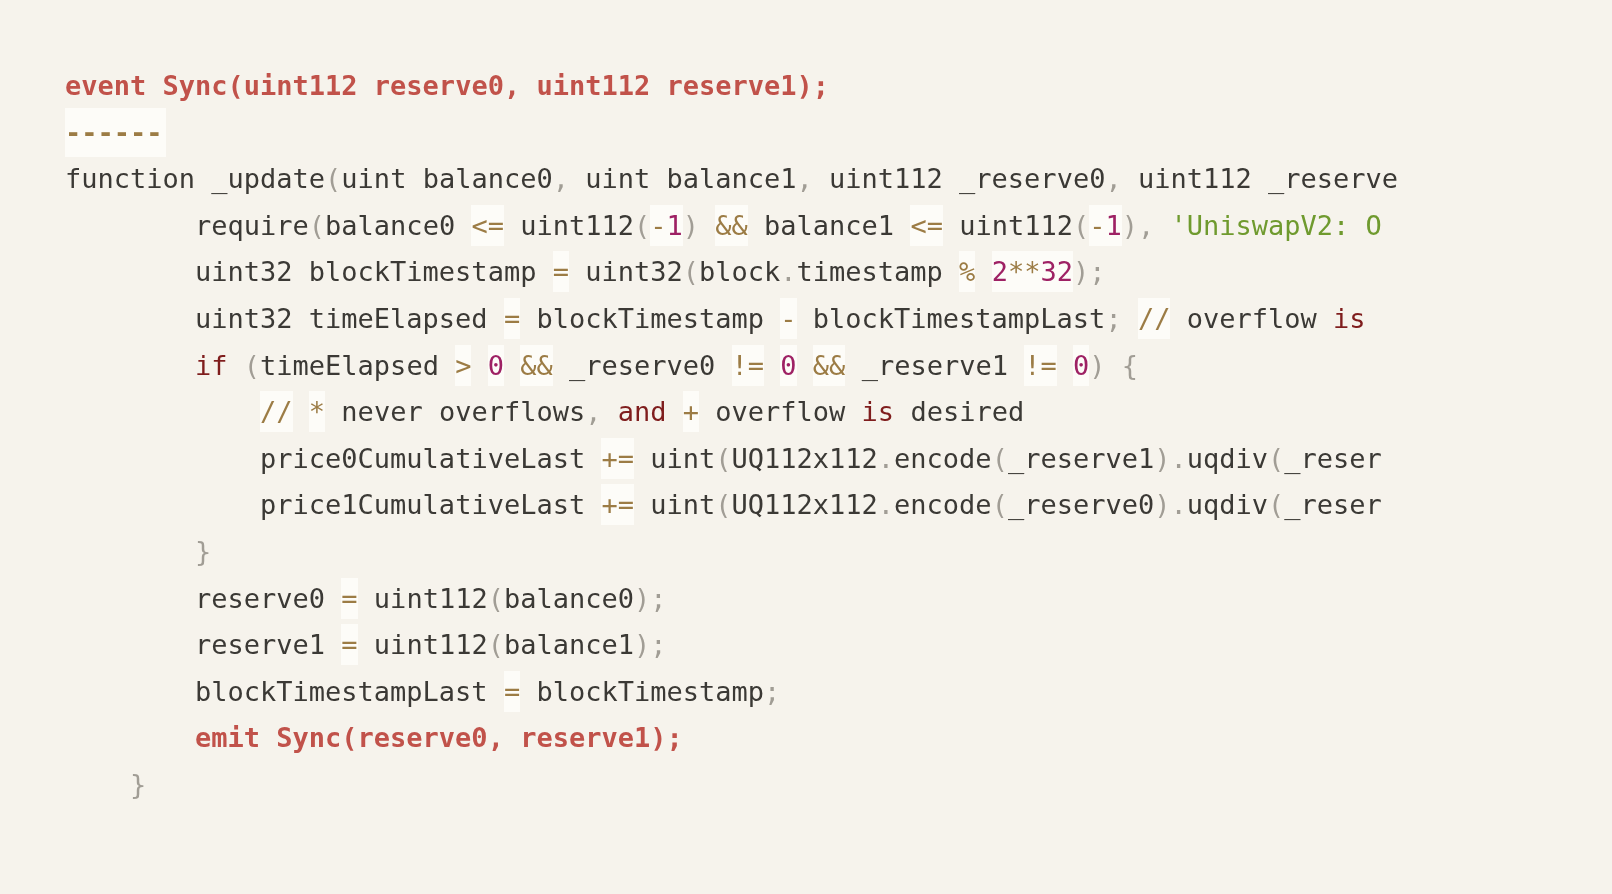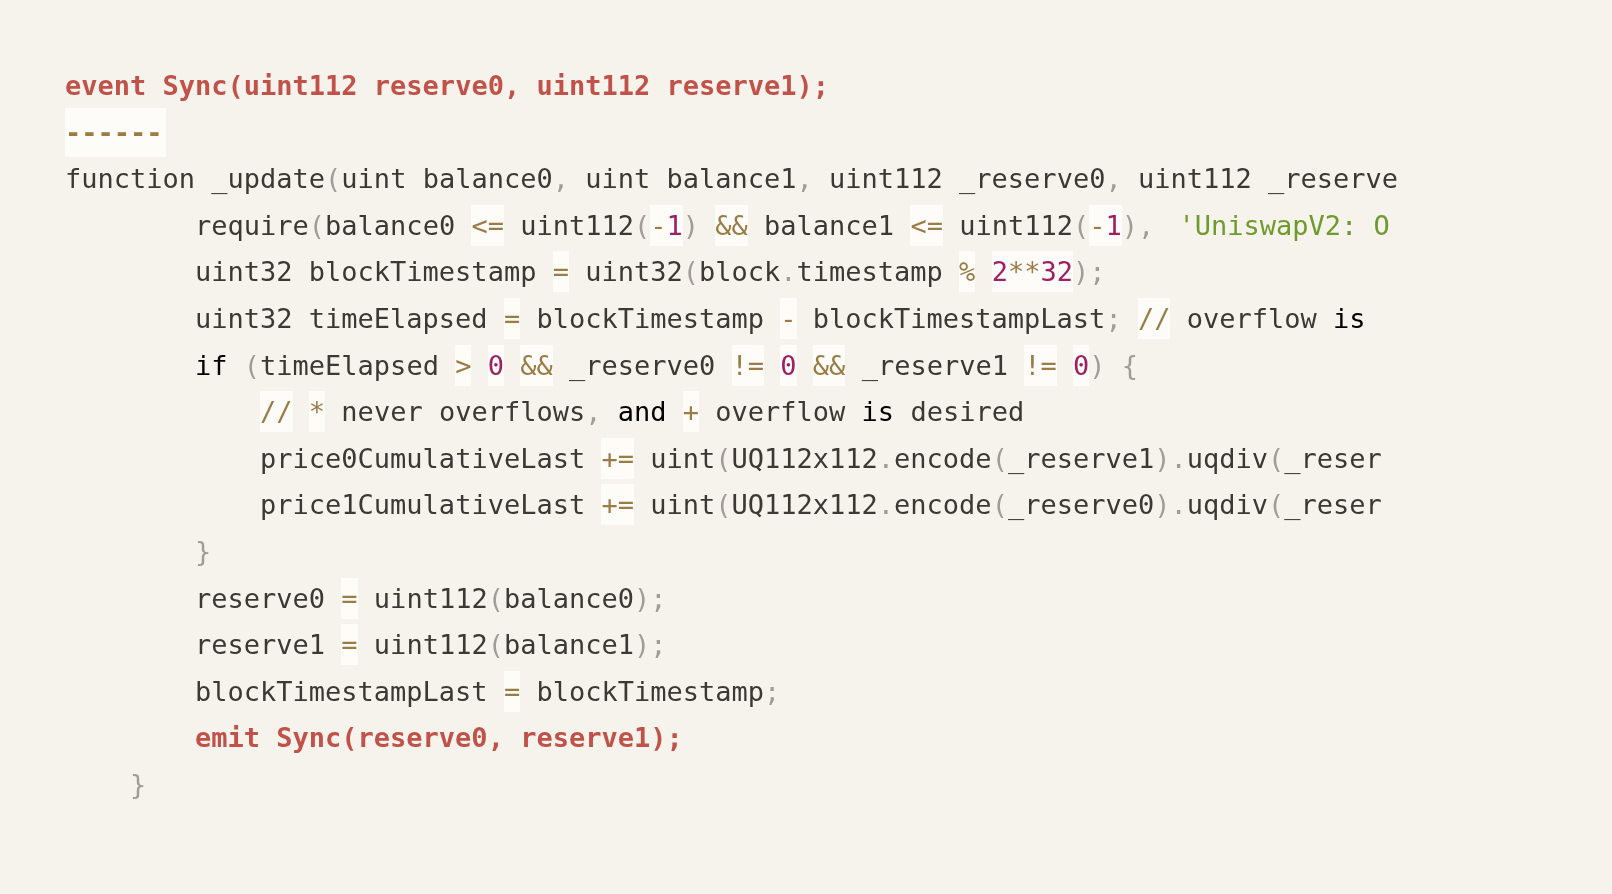--- a/index.html
+++ b/index.html
@@ -21,21 +21,21 @@
     font-size: 27px;
     line-height: 46.6px;
     color: #3b3935;
     white-space: pre;
   }
   .code-line { white-space: pre; }
   .t-k { color: #3b3935; }                                   
   .t-p { color: #a19d95; }                                   
   .t-o { color: #9c7c45; background: #fdfcf8; padding: 5px 0; } 
   .t-n { color: #9e2164; background: #fdfcf8; padding: 5px 0; } 
-  .t-b { color: #000000; }                                   
+  .t-b { color: #7f1d1d; }                                   
   .t-r { color: #c1524a; font-weight: bold; }                
-  .t-g { color: #6f9a2e; margin-left: 8px; }                                   
+  .t-g { color: #6f9a2e; }                                   
   .t-sep { color: #9c7c45; background: #fdfcf8; font-weight: bold; padding: 9px 3px 9px 0; } 
 </style>
 </head>
 <body>
 
 <div id="code-block"><div class="code-line" style="padding-left: 0ch;"><span class="t-r">event Sync(uint112 reserve0, uint112 reserve1);</span></div><div class="code-line" style="padding-left: 0ch;"><span class="t-sep">------</span></div><div class="code-line" style="padding-left: 0ch;"><span class="t-k">function _update</span><span class="t-p">(</span><span class="t-k">uint balance0</span><span class="t-p">,</span><span class="t-k"> uint balance1</span><span class="t-p">,</span><span class="t-k"> uint112 _reserve0</span><span class="t-p">,</span><span class="t-k"> uint112 _reserve</span></div><div class="code-line" style="padding-left: 8ch;"><span class="t-k">require</span><span class="t-p">(</span><span class="t-k">balance0 </span><span class="t-o">&lt;=</span><span class="t-k"> uint112</span><span class="t-p">(</span><span class="t-o">-</span><span class="t-n">1</span><span class="t-p">)</span><span class="t-k"> </span><span class="t-o">&amp;&amp;</span><span class="t-k"> balance1 </span><span class="t-o">&lt;=</span><span class="t-k"> uint112</span><span class="t-p">(</span><span class="t-o">-</span><span class="t-n">1</span><span class="t-p">),</span><span class="t-k"> </span><span class="t-g">'UniswapV2: O</span></div><div class="code-line" style="padding-left: 8ch;"><span class="t-k">uint32 blockTimestamp </span><span class="t-o">=</span><span class="t-k"> uint32</span><span class="t-p">(</span><span class="t-k">block</span><span class="t-p">.</span><span class="t-k">timestamp </span><span class="t-o">%</span><span class="t-k"> </span><span class="t-n">2</span><span class="t-o">**</span><span class="t-n">32</span><span class="t-p">);</span></div><div class="code-line" style="padding-left: 8ch;"><span class="t-k">uint32 timeElapsed </span><span class="t-o">=</span><span class="t-k"> blockTimestamp </span><span class="t-o">-</span><span class="t-k"> blockTimestampLast</span><span class="t-p">;</span><span class="t-k"> </span><span class="t-o">//</span><span class="t-k"> overflow </span><span class="t-b">is</span></div><div class="code-line" style="padding-left: 8ch;"><span class="t-b">if</span><span class="t-k"> </span><span class="t-p">(</span><span class="t-k">timeElapsed </span><span class="t-o">&gt;</span><span class="t-k"> </span><span class="t-n">0</span><span class="t-k"> </span><span class="t-o">&amp;&amp;</span><span class="t-k"> _reserve0 </span><span class="t-o">!=</span><span class="t-k"> </span><span class="t-n">0</span><span class="t-k"> </span><span class="t-o">&amp;&amp;</span><span class="t-k"> _reserve1 </span><span class="t-o">!=</span><span class="t-k"> </span><span class="t-n">0</span><span class="t-p">)</span><span class="t-k"> </span><span class="t-p">{</span></div><div class="code-line" style="padding-left: 12ch;"><span class="t-o">//</span><span class="t-k"> </span><span class="t-o">*</span><span class="t-k"> never overflows</span><span class="t-p">,</span><span class="t-k"> </span><span class="t-b">and</span><span class="t-k"> </span><span class="t-o">+</span><span class="t-k"> overflow </span><span class="t-b">is</span><span class="t-k"> desired</span></div><div class="code-line" style="padding-left: 12ch;"><span class="t-k">price0CumulativeLast </span><span class="t-o">+=</span><span class="t-k"> uint</span><span class="t-p">(</span><span class="t-k">UQ112x112</span><span class="t-p">.</span><span class="t-k">encode</span><span class="t-p">(</span><span class="t-k">_reserve1</span><span class="t-p">).</span><span class="t-k">uqdiv</span><span class="t-p">(</span><span class="t-k">_reser</span></div><div class="code-line" style="padding-left: 12ch;"><span class="t-k">price1CumulativeLast </span><span class="t-o">+=</span><span class="t-k"> uint</span><span class="t-p">(</span><span class="t-k">UQ112x112</span><span class="t-p">.</span><span class="t-k">encode</span><span class="t-p">(</span><span class="t-k">_reserve0</span><span class="t-p">).</span><span class="t-k">uqdiv</span><span class="t-p">(</span><span class="t-k">_reser</span></div><div class="code-line" style="padding-left: 8ch;"><span class="t-p">}</span></div><div class="code-line" style="padding-left: 8ch;"><span class="t-k">reserve0 </span><span class="t-o">=</span><span class="t-k"> uint112</span><span class="t-p">(</span><span class="t-k">balance0</span><span class="t-p">);</span></div><div class="code-line" style="padding-left: 8ch;"><span class="t-k">reserve1 </span><span class="t-o">=</span><span class="t-k"> uint112</span><span class="t-p">(</span><span class="t-k">balance1</span><span class="t-p">);</span></div><div class="code-line" style="padding-left: 8ch;"><span class="t-k">blockTimestampLast </span><span class="t-o">=</span><span class="t-k"> blockTimestamp</span><span class="t-p">;</span></div><div class="code-line" style="padding-left: 8ch;"><span class="t-r">emit Sync(reserve0, reserve1);</span></div><div class="code-line" style="padding-left: 4ch;"><span class="t-p">}</span></div></div>
 
 </body></html>

